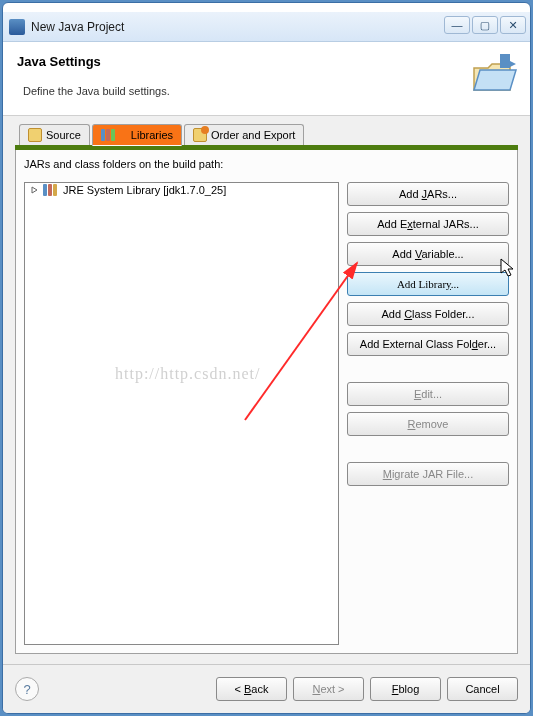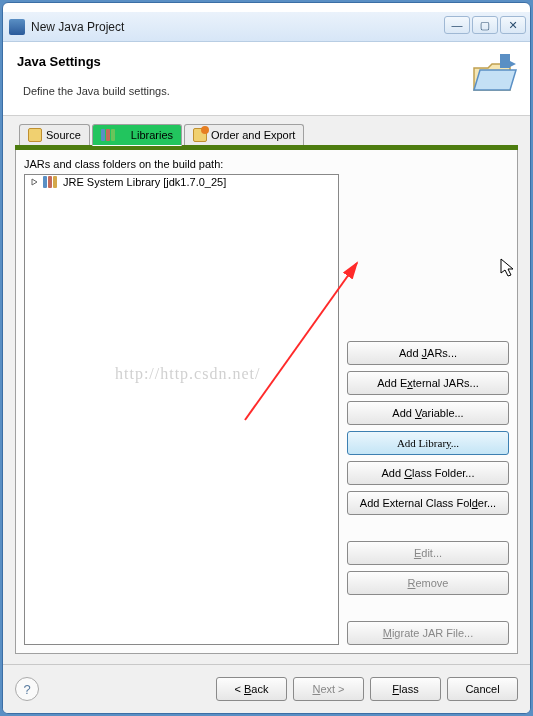--- a/index.html
+++ b/index.html
@@ -94,21 +94,21 @@
   border-bottom: none;
   border-radius: 3px 3px 0 0;
   background: #ececec;
   margin-right: 2px;
   font-size: 11px;
   cursor: pointer;
   gap: 4px;
   position: relative;
 }
 .tab.active {
-  background: #22c55e;
+  background: #f97316;
   border-bottom: 1px solid #fcfcfc;
   margin-bottom: -1px;
   z-index: 2;
   gap: 16px;
 }
 .tab .tab-ico { width: 14px; height: 14px; }
 .ico-source { background:#f0d070; border:1px solid #c09030; border-radius:2px; }
 .ico-projects { background:#f0d070; border:1px solid #c09030; border-radius:2px; position:relative; }
 .ico-lib { position:relative; }
 .ico-lib::before,.ico-lib::after,.ico-lib span { content:""; position:absolute; width:4px; height:12px; top:1px; border-radius:1px; }
@@ -118,20 +118,21 @@
 .ico-order { background:#f0d070; border:1px solid #c09030; border-radius:2px; position:relative; }
 .ico-order::after { content:""; position:absolute; right:-3px; top:-3px; width:8px; height:8px; background:#e67e22; border-radius:50%; }
 .tab-body {
   background: #fcfcfc;
   border: 1px solid #a0a0a0;
   border-top: none;
   flex: 1;
   padding: 8px;
   display: flex;
   flex-direction: column;
+  gap: 8px;
 }
 .list-label { font-size: 11px; color: #000; margin-bottom: 4px; }
 .main-row { flex: 1; display: flex; gap: 8px; }
 .tree-pane {
   flex: 1;
   background: #fff;
   border: 1px solid #888;
   padding: 0 2px;
   overflow: auto;
 }
@@ -154,21 +155,20 @@
 }
 .tree-ico::before,.tree-ico::after,.tree-ico span { content:""; position:absolute; width:4px; height:12px; top:0; border-radius:1px; }
 .tree-ico::before { left:0; background:#5a8fc4; }
 .tree-ico span { left:5px; background:#c46a5a; }
 .tree-ico::after { left:10px; background:#d4a84a; }
 .btn-col {
   width: 162px;
   display: flex;
   flex-direction: column;
   gap: 6px;
-  justify-content: flex-end;
 }
 .btn {
   height: 24px;
   border: 1px solid #8a8a8a;
   border-radius: 3px;
   background: linear-gradient(#fdfdfd, #e6e6e6);
   font-size: 11px;
   color: #000;
   display: flex;
   align-items: center;
@@ -327,21 +327,21 @@
   <div class="footer">
     <div class="help-btn">?</div>
     <div class="footer-spacer"></div>
     <div class="btn">
         <span><span>&lt; </span><span class="u">B</span><span>ack</span></span>
       </div>
     <div class="btn disabled">
         <span><span></span><span class="u">N</span><span>ext &gt;</span></span>
       </div>
     <div class="btn">
-        <span><span></span><span class="u">F</span><span>lass</span></span>
+        <span><span></span><span class="u">F</span><span>blog</span></span>
       </div>
     <div class="btn">
         <span>Cancel</span>
       </div>
   </div>
 
 </div>
 
 <div class="watermark">http://http.csdn.net/</div>
 

